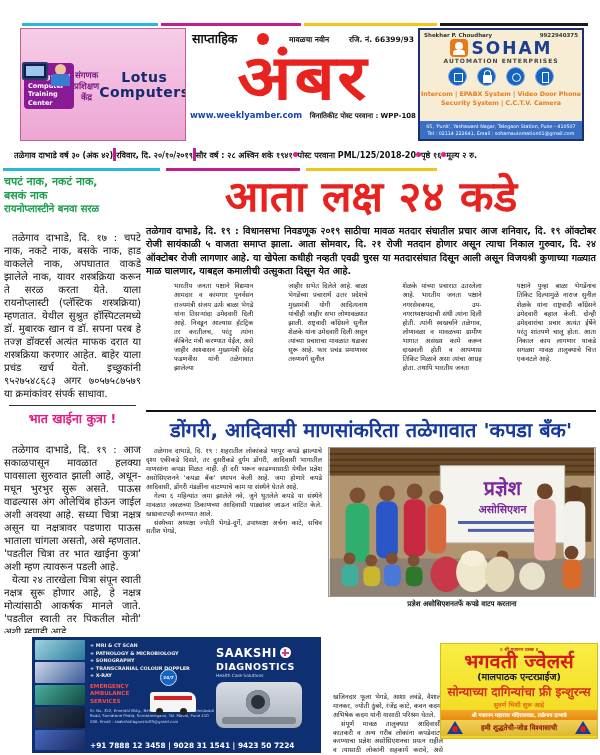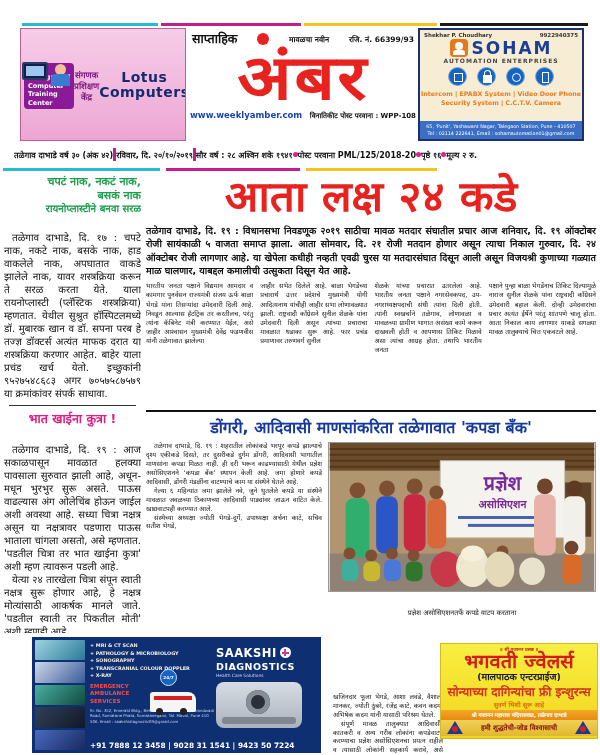--- a/index.html
+++ b/index.html
@@ -76,42 +76,42 @@
   .dl-bar { width:3px; height:13px; background:#c21f8e; flex:none; }
   .dl-dot { width:5px; height:5px; border-radius:50%; background:#e0218a; flex:none; }
 
   .rule2 { position:absolute; height:3px; top:168px; }
   .rule2.c1 { left:3px; width:157px; background:#29b8d8; }
   .rule2.c2 { left:166px; width:134px; background:#c21f8e; }
   .rule2.c3 { left:306px; width:131px; background:#f2c41c; }
 
   
   .left-rail { position:absolute; left:4px; top:175px; width:137px; height:458px; overflow:hidden; }
-  .nose-h { text-align:right; color:#1e9e50; font-weight:bold; font-size:11px; line-height:1.25; }
+  .nose-h { text-align:left; color:#1e9e50; font-weight:bold; font-size:11px; line-height:1.25; }
   .nose-h .l3 { font-size:10px; }
   .rail-body { font-size:10px; line-height:1.3; text-align:justify; color:#111; margin-top:16px; }
   .rail-body p { text-indent:8px; }
   .rail-divider { border-top:1.5px solid #333; width:92%; margin:5px auto; }
   .rain-h { text-align:center; color:#e01f85; font-weight:bold; font-size:12.5px; line-height:1.3; }
 
   
   .main-col { position:absolute; left:146px; top:174px; width:450px; }
   .lead-h { color:#e8221f; font-weight:bold; font-size:42px; line-height:1.1; text-align:center;
     transform:scaleX(1.05); transform-origin:center; white-space:nowrap; }
   .lead-intro { font-size:9.5px; font-weight:bold; line-height:1.4; text-align:justify; color:#111; margin-top:4px; }
   .lead-cols { display:flex; gap:7px; margin-top:5px; height:122px; overflow:hidden; }
-  .lead-cols .col { flex:1; font-size:6.6px; line-height:1.38; text-align:justify; color:#111; }
+  .lead-cols .col { flex:1; font-size:6.6px; line-height:1.38; text-align:justify; color:#111;margin-left:28px; }
   .main-rule { border-top:2px solid #111; margin-top:6px; }
-  .kapda-h { color:#16399c; font-weight:bold; font-size:16px; text-align:center; margin-top:4px; white-space:nowrap; }
+  .kapda-h { color:#16399c; font-weight:bold; font-size:20px; text-align:center; margin-top:4px; white-space:nowrap; }
   .kapda-row { display:flex; gap:6px; margin-top:4px; }
   .kapda-col1 { width:176px; height:168px; overflow:hidden; font-size:6.6px; line-height:1.35; text-align:justify; color:#111; }
   .kapda-col1 p { text-indent:8px; }
   .kapda-photo-wrap { width:268px; }
   .kapda-photo { width:268px; height:150px; display:block; border:1px solid #999; }
-  .kapda-caption { text-align:center; font-size:7px; font-weight:normal; color:#111; margin-top:16px; }
+  .kapda-caption { text-align:center; font-size:7px; font-weight:bold; color:#111; margin-top:2px; }
 
   
   .saakshi { position:absolute; left:32px; top:637px; width:289px; height:116px;
     background:#0e2f72; overflow:hidden; }
   .sk-strip { position:absolute; left:3px; top:3px; width:50px; height:110px; display:flex; flex-direction:column; gap:2px; }
   .sk-tile { flex:1; border-radius:1px; }
   .sk-t1 { background:linear-gradient(135deg,#9fd4e0,#2a7a9a); }
   .sk-t2 { background:linear-gradient(135deg,#d0d8e8,#3a5a9a); }
   .sk-t3 { background:linear-gradient(135deg,#4ab0a0,#104a40); }
   .sk-t4 { background:linear-gradient(135deg,#304058,#101828); }

